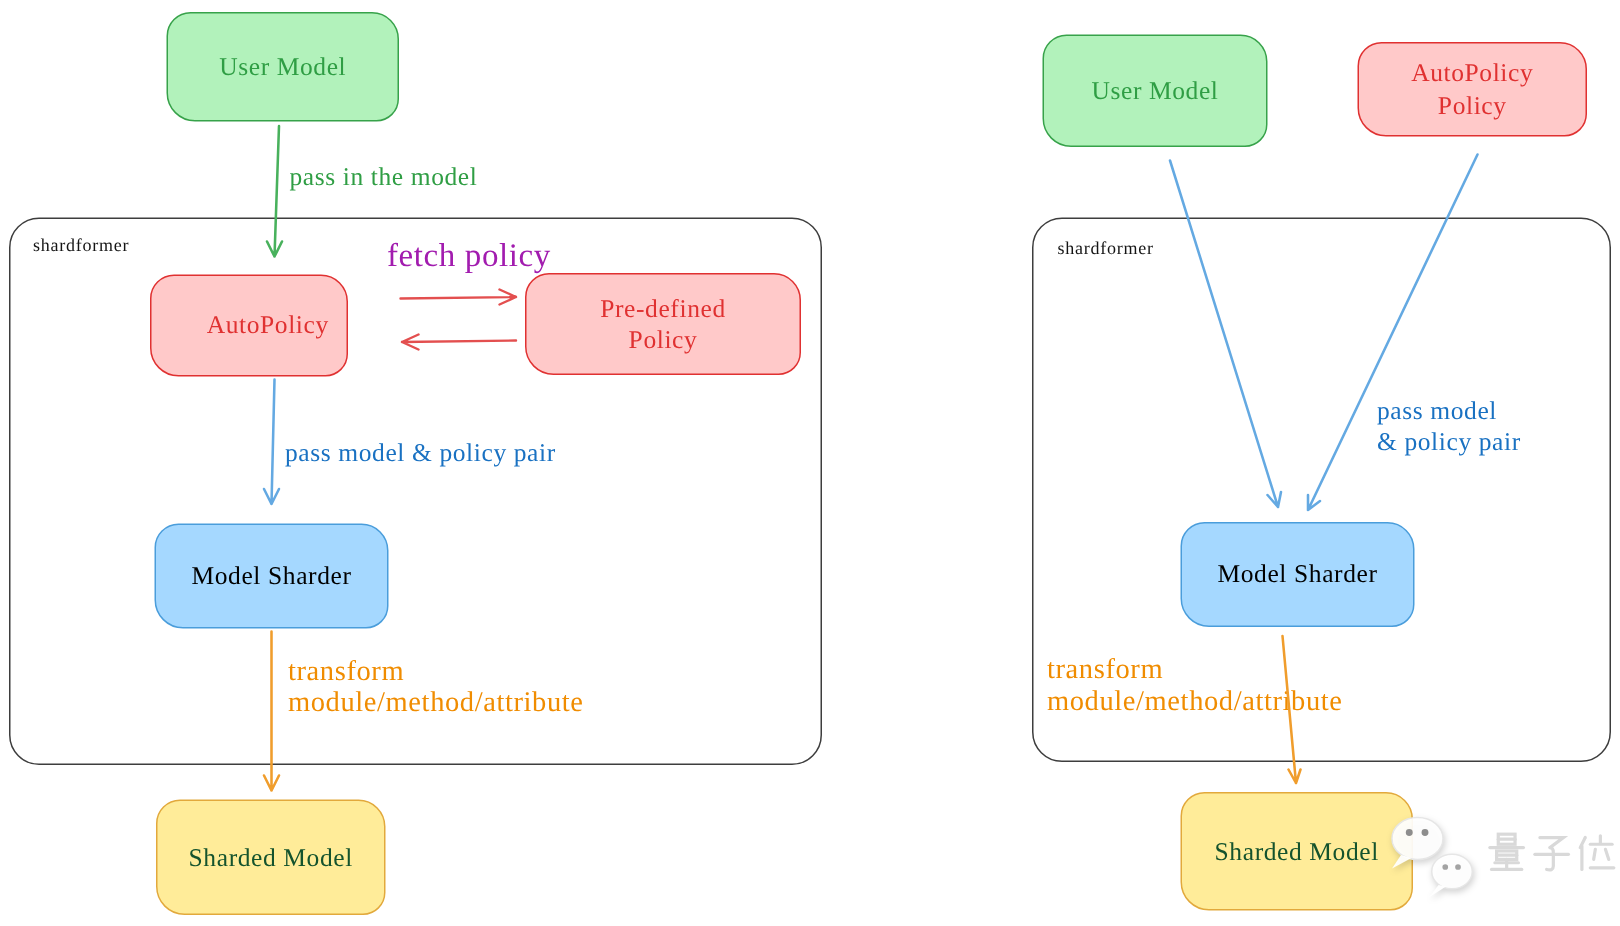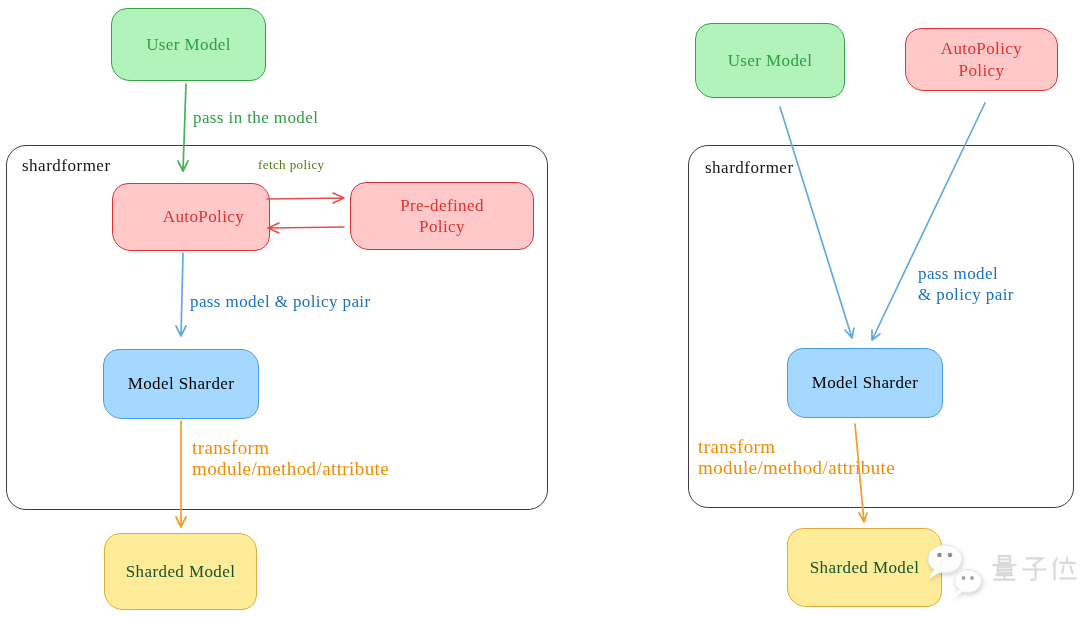--- a/index.html
+++ b/index.html
@@ -15,46 +15,46 @@
   }
   .box.green{background:#b2f2bb;border-color:#37a24a;color:#2f9e44;}
   .box.red{background:#ffc9c9;border-color:#e03131;color:#e03131;}
   .box.blue{background:#a5d8ff;border-color:#4a9ddb;color:#000000;}
   .box.yellow{background:#ffec99;border-color:#e2a93c;color:#14532d;}
   .container-frame{
     position:absolute;border:1.6px solid #3d3d3d;border-radius:20px;
     box-sizing:border-box;background:transparent;
   }
   .frame-label{
-    position:absolute;color:#141414;font-size:17px;letter-spacing:.5px;white-space:nowrap;
+    position:absolute;color:#141414;font-size:12px;letter-spacing:.5px;white-space:nowrap;
   }
   .lbl{position:absolute;font-size:17px;letter-spacing:.4px;white-space:nowrap;text-align:right;}
   .lbl.green{color:#2f9e44;}
-  .lbl.red{color:#4d7c0f;font-size:13px;}
+  .lbl.red{color:#a21caf;font-size:22px;}
   .lbl.blue{color:#1971c2;}
   .lbl.orange{color:#f08c00;font-size:19px;}
   #overlay{position:absolute;left:0;top:0;width:1080px;height:617px;pointer-events:none;z-index:5;}
   .sr-only{position:absolute;width:1px;height:1px;overflow:hidden;clip:rect(0 0 0 0);white-space:nowrap;}
 </style>
 </head>
 <body>
 
 <div id="canvas">
 
   <div class="box green" style="left:111px;top:8px;width:155px;height:73px;">User Model</div>
 
   <div class="container-frame" style="left:6px;top:145px;width:542px;height:365px;"></div>
 
   <div class="frame-label" style="left:22px;top:156px;">shardformer</div>
 
   <div class="lbl green" style="left:193px;top:108px;">pass in the model</div>
 
   <div class="lbl red" style="left:258px;top:157px;">fetch policy</div>
 
-  <div class="box red" style="left:112px;top:183px;width:158px;height:68px;padding-left:25px;">AutoPolicy</div>
+  <div class="box red" style="left:100px;top:183px;width:132px;height:68px;padding-left:25px;">AutoPolicy</div>
 
   <div class="box red" style="left:350px;top:182px;width:184px;height:68px;padding:0 24px;">Pre-defined Policy</div>
 
   <div class="lbl blue" style="left:190px;top:292px;">pass model &amp; policy pair</div>
 
   <div class="box blue" style="left:103px;top:349px;width:156px;height:70px;">Model Sharder</div>
 
   <div class="lbl orange" style="left:192px;top:437px;">transform</div>
   <div class="lbl orange" style="left:192px;top:458px;">module/method/attribute</div>
 

